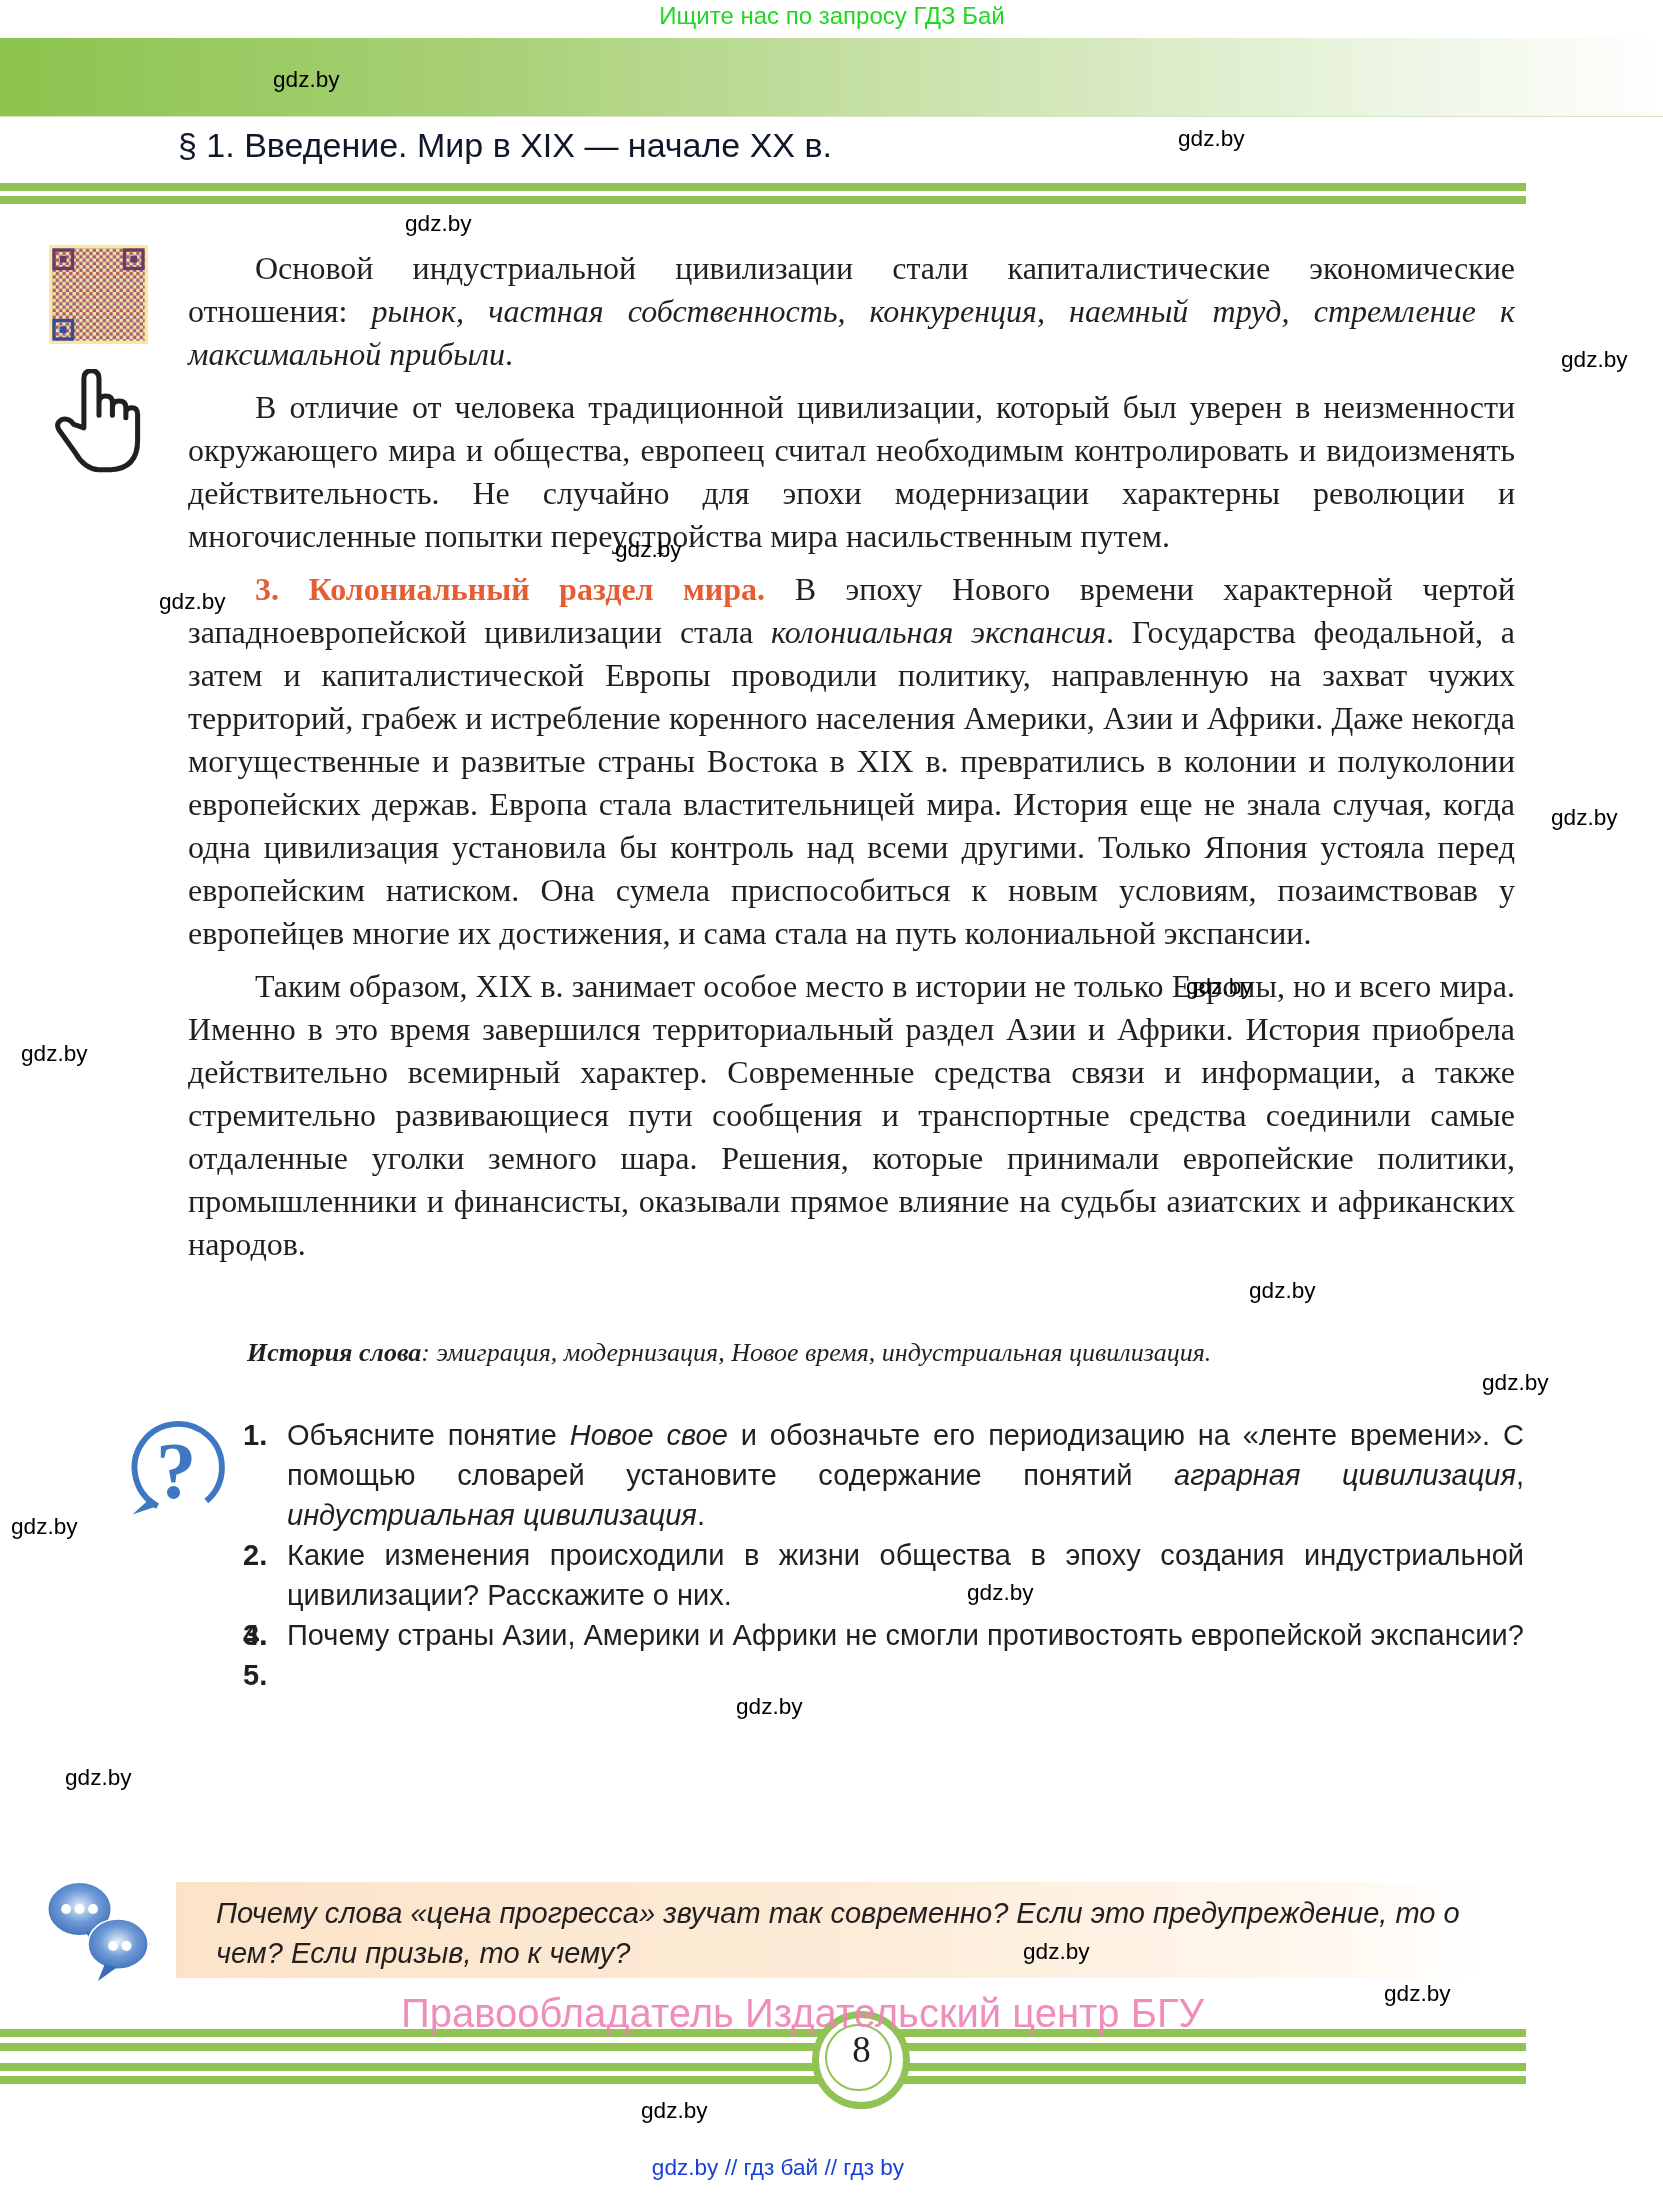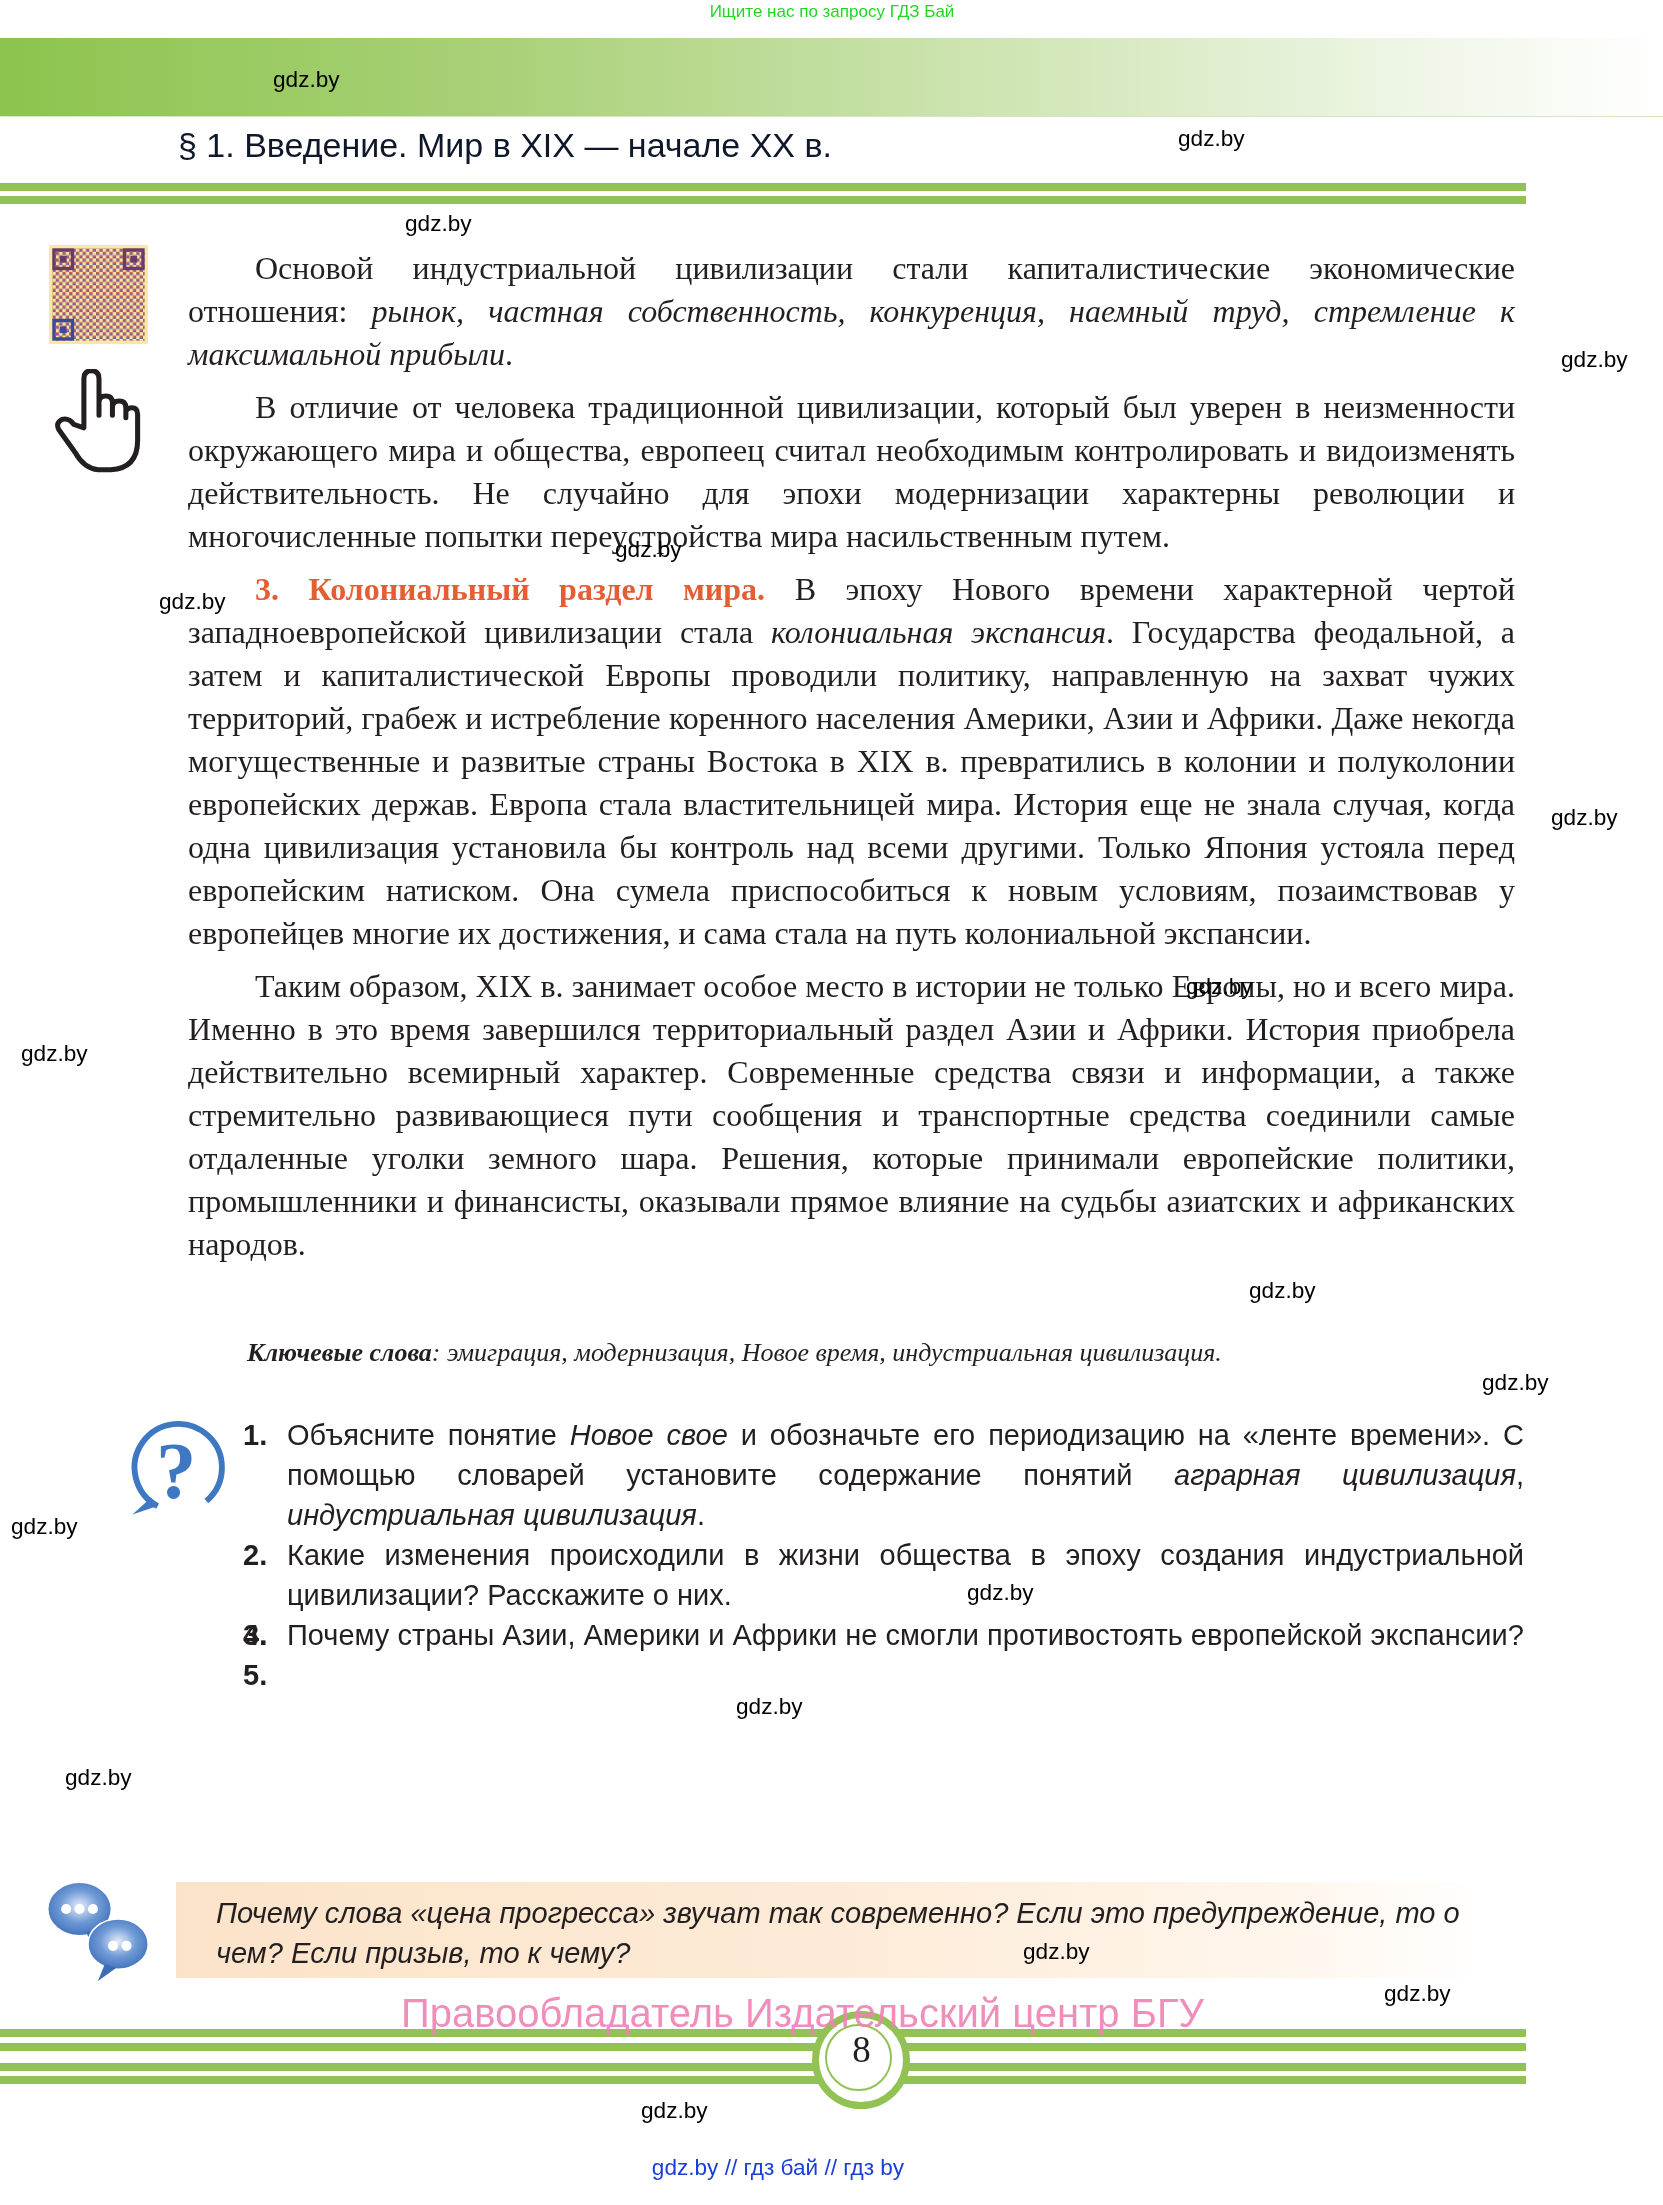--- a/index.html
+++ b/index.html
@@ -1,18 +1,18 @@
 <!DOCTYPE html>
 <html style="font-size:13.4px"><head>
 <meta charset="utf-8">
 <style>
   html, body { margin: 0; padding: 0; background: #ffffff; }
   body { width: 1664px; height: 2205px; position: relative; overflow: hidden; font-family: "Liberation Serif", serif; color: #231f20; }
   .abs { position: absolute; }
-  .top-search { left: 0; top: 1.7px; width: 1664px; text-align: center; font-family: "Liberation Sans", sans-serif; font-size: 17px; color: #1fd81f; }
+  .top-search { left: 0; top: 1.7px; width: 1664px; text-align: center; font-family: "Liberation Sans", sans-serif; font-size: 24px; color: #1fd81f; }
   .band { left: 0; top: 38px; width: 1664px; height: 78px; background: linear-gradient(to right, #8cc44e 0%, #a9d178 30%, #cfe5b3 60%, #eef6e6 85%, #ffffff 100%); border-bottom: 1.7px solid #d8e6c6; }
   .section-title { left: 178px; top: 126px; font-family: "Liberation Sans", sans-serif; font-size: 34px; color: #0f172a; }
   .rule { left: 0; width: 1526px; height: 7.5px; background: #92c254; }
   .wm { font-family: "Liberation Sans", sans-serif; font-size: 22.6px; color: #000000; }
   .body-text { left: 178px; width: 1347px; font-size: 32px; line-height: 43px; text-align: justify; color: #231f20; }
   .body-text p { margin: 10px; text-indent: 67px; }
   .heading-inline { color: #e45d33; font-weight: bold; }
   .keywords { left: 247px; top: 1338px; font-size: 26px; font-style: italic; color: #231f20; }
   .keywords b { font-weight: bold; }
   .questions { left: 243px; top: 1415px; width: 1281px; font-family: "Liberation Sans", sans-serif; font-size: 29px; line-height: 40px; color: #231f20; }
@@ -68,21 +68,21 @@
   </svg>
 </div>
 
 <div class="abs body-text" style="top:237px;">
   <p><span>Основой индустриальной цивилизации стали капиталистические экономические отношения: </span><i>рынок, частная собственность, конкуренция, наемный труд, стремление к максимальной прибыли</i><span>.</span></p>
   <p>В отличие от человека традиционной цивилизации, который был уверен в неизменности окружающего мира и общества, европеец считал необходимым контролировать и видоизменять действительность. Не случайно для эпохи модернизации характерны революции и многочисленные попытки переустройства мира насильственным путем.</p>
   <p><span class="heading-inline">3. Колониальный раздел мира.</span><span> В эпоху Нового времени характерной чертой западноевропейской цивилизации стала </span><i>колониальная экспансия</i><span>. Государства феодальной, а затем и капиталистической Европы проводили политику, направленную на захват чужих территорий, грабеж и истребление коренного населения Америки, Азии и Африки. Даже некогда могущественные и развитые страны Востока в XIX в. превратились в колонии и полуколонии европейских держав. Европа стала властительницей мира. История еще не знала случая, когда одна цивилизация установила бы контроль над всеми другими. Только Япония устояла перед европейским натиском. Она сумела приспособиться к новым условиям, позаимствовав у европейцев многие их достижения, и сама стала на путь колониальной экспансии.</span></p>
   <p>Таким образом, XIX в. занимает особое место в истории не только Европы, но и всего мира. Именно в это время завершился территориальный раздел Азии и Африки. История приобрела действительно всемирный характер. Современные средства связи и информации, а также стремительно развивающиеся пути сообщения и транспортные средства соединили самые отдаленные уголки земного шара. Решения, которые принимали европейские политики, промышленники и финансисты, оказывали прямое влияние на судьбы азиатских и африканских народов.</p>
 </div>
 
-<div class="abs keywords"><b>Ключевые слова</b><span>: эмиграция, модернизация, Новое время, индустриальная цивилизация.</span></div>
+<div class="abs keywords"><b>История слова</b><span>: эмиграция, модернизация, Новое время, индустриальная цивилизация.</span></div>
 
 <div class="abs" style="left:124px; top:1417px; width:105px; height:105px;">
   <svg width="105" height="105" viewBox="0 0 125 125">
     <path d="M98 100 A52 52 0 1 0 40 106" fill="none" stroke="#3e78c2" stroke-width="7"></path>
     <polygon points="40,106 10,116 32,96" fill="#3e78c2"></polygon>
     <text x="62" y="96" text-anchor="middle" font-family="Liberation Serif, serif" font-weight="bold" font-size="96" fill="#3e78c2">?</text>
   </svg>
 </div>
 
 <div class="abs questions">

